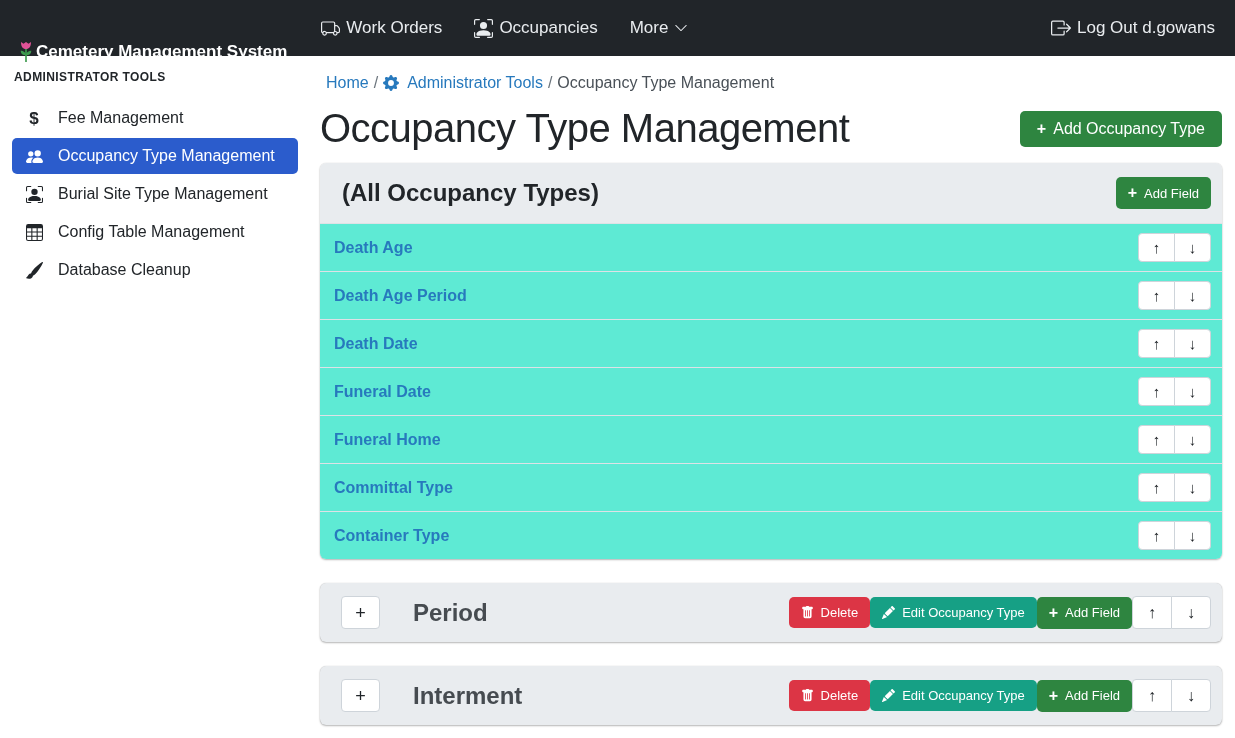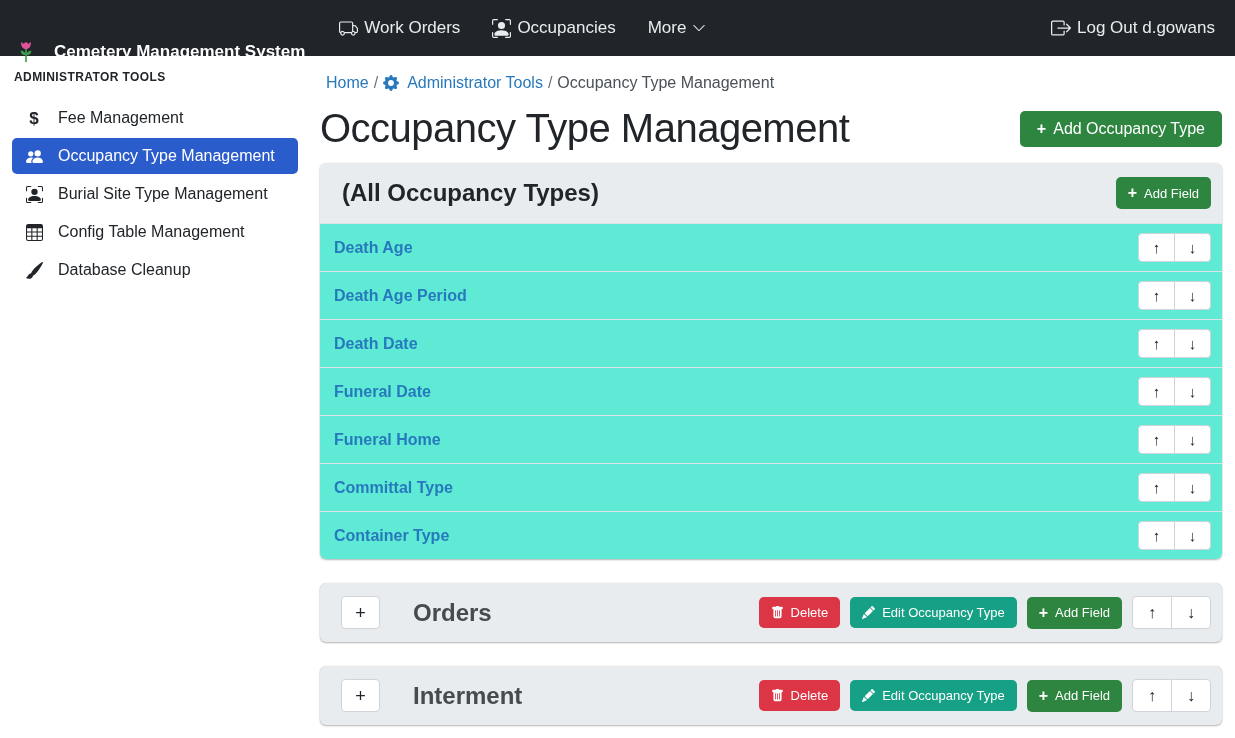--- a/index.html
+++ b/index.html
@@ -13,21 +13,21 @@
 
   
   .navbar {
     height: 56px;
     background: var(--navbar-bg, #212529);
     display: flex;
     align-items: center;
     padding: 0 16px;
     color: #fff;
   }
-  .brand { display: flex; align-items: center; gap: 18px; margin-right: 34px; cursor: pointer; margin-top: 48px; }
+  .brand { display: flex; align-items: center; gap: 0; margin-right: 34px; cursor: pointer; margin-top: 48px; }
   .brand-text { font-weight: 700; font-size: 17px; color: #fff; }
   .nav-links { display: flex; align-items: center; }
   .nav-link {
     display: flex; align-items: center; gap: 6px;
     color: #e9ecef; font-size: 17px; margin-right: 32px;
     cursor: pointer; text-decoration: none;
   }
   .nav-icon svg { width: 19px; height: 19px; fill: #e9ecef; }
   .nav-link .chev svg { width: 14px; height: 14px; }
   .logout { margin-left: auto; margin-right: 4px; }
@@ -113,21 +113,21 @@
     display: flex; align-items: center;
     padding: 13px 11px 13px 21px;
     margin-top: 24px;
   }
   .expand-btn {
     width: 39px; height: 33px; background: #fff;
     border: 1px solid #ced4da; border-radius: 4px;
     font-size: 18px; color: #212529; cursor: pointer; font-family: inherit; line-height: 1;
   }
   .section-title { font-size: 24px; font-weight: 600; color: #464b50; margin-left: 33px; }
-  .section-actions { margin-left: auto; display: flex; align-items: center; gap: 10px; }
+  .section-actions { margin-left: auto; display: flex; align-items: center; gap: 0; }
 </style>
 </head>
 <body>
 
 <nav class="navbar">
   <div class="brand">
     <span>
       <svg viewBox="0 0 24 26" width="20" height="24">
         <path d="M6 1c0 5.5 2 8.5 6 8.5S18 6.5 18 1l-3 2-3-2-3 2z" fill="#e05297"></path>
         <path d="M12 9.5V25" stroke="#3f9b4f" stroke-width="2" fill="none"></path>
@@ -304,21 +304,21 @@
               <button class="arrow-btn">↑</button>
               <button class="arrow-btn">↓</button>
             </span>
           </div>
         </div>
     </div>
 
     <div id="sections">
         <div class="type-section">
           <button class="expand-btn">+</button>
-          <span class="section-title">Orders</span>
+          <span class="section-title">Period</span>
           <span class="section-actions">
             <button class="btn btn-red btn-sm">
               <span>
                 <svg viewBox="0 0 16 16">
                   <path d="M2.5 1a1 1 0 0 0-1 1v1a1 1 0 0 0 1 1H3v9a2 2 0 0 0 2 2h6a2 2 0 0 0 2-2V4h.5a1 1 0 0 0 1-1V2a1 1 0 0 0-1-1H10a1 1 0 0 0-1-1H7a1 1 0 0 0-1 1zm3 4a.5.5 0 0 1 .5.5v7a.5.5 0 0 1-1 0v-7a.5.5 0 0 1 .5-.5M8 5a.5.5 0 0 1 .5.5v7a.5.5 0 0 1-1 0v-7A.5.5 0 0 1 8 5m3 .5v7a.5.5 0 0 1-1 0v-7a.5.5 0 0 1 1 0"></path>
                 </svg>
               </span>
               <span>Delete</span>
             </button>
             <button class="btn btn-teal btn-sm">

